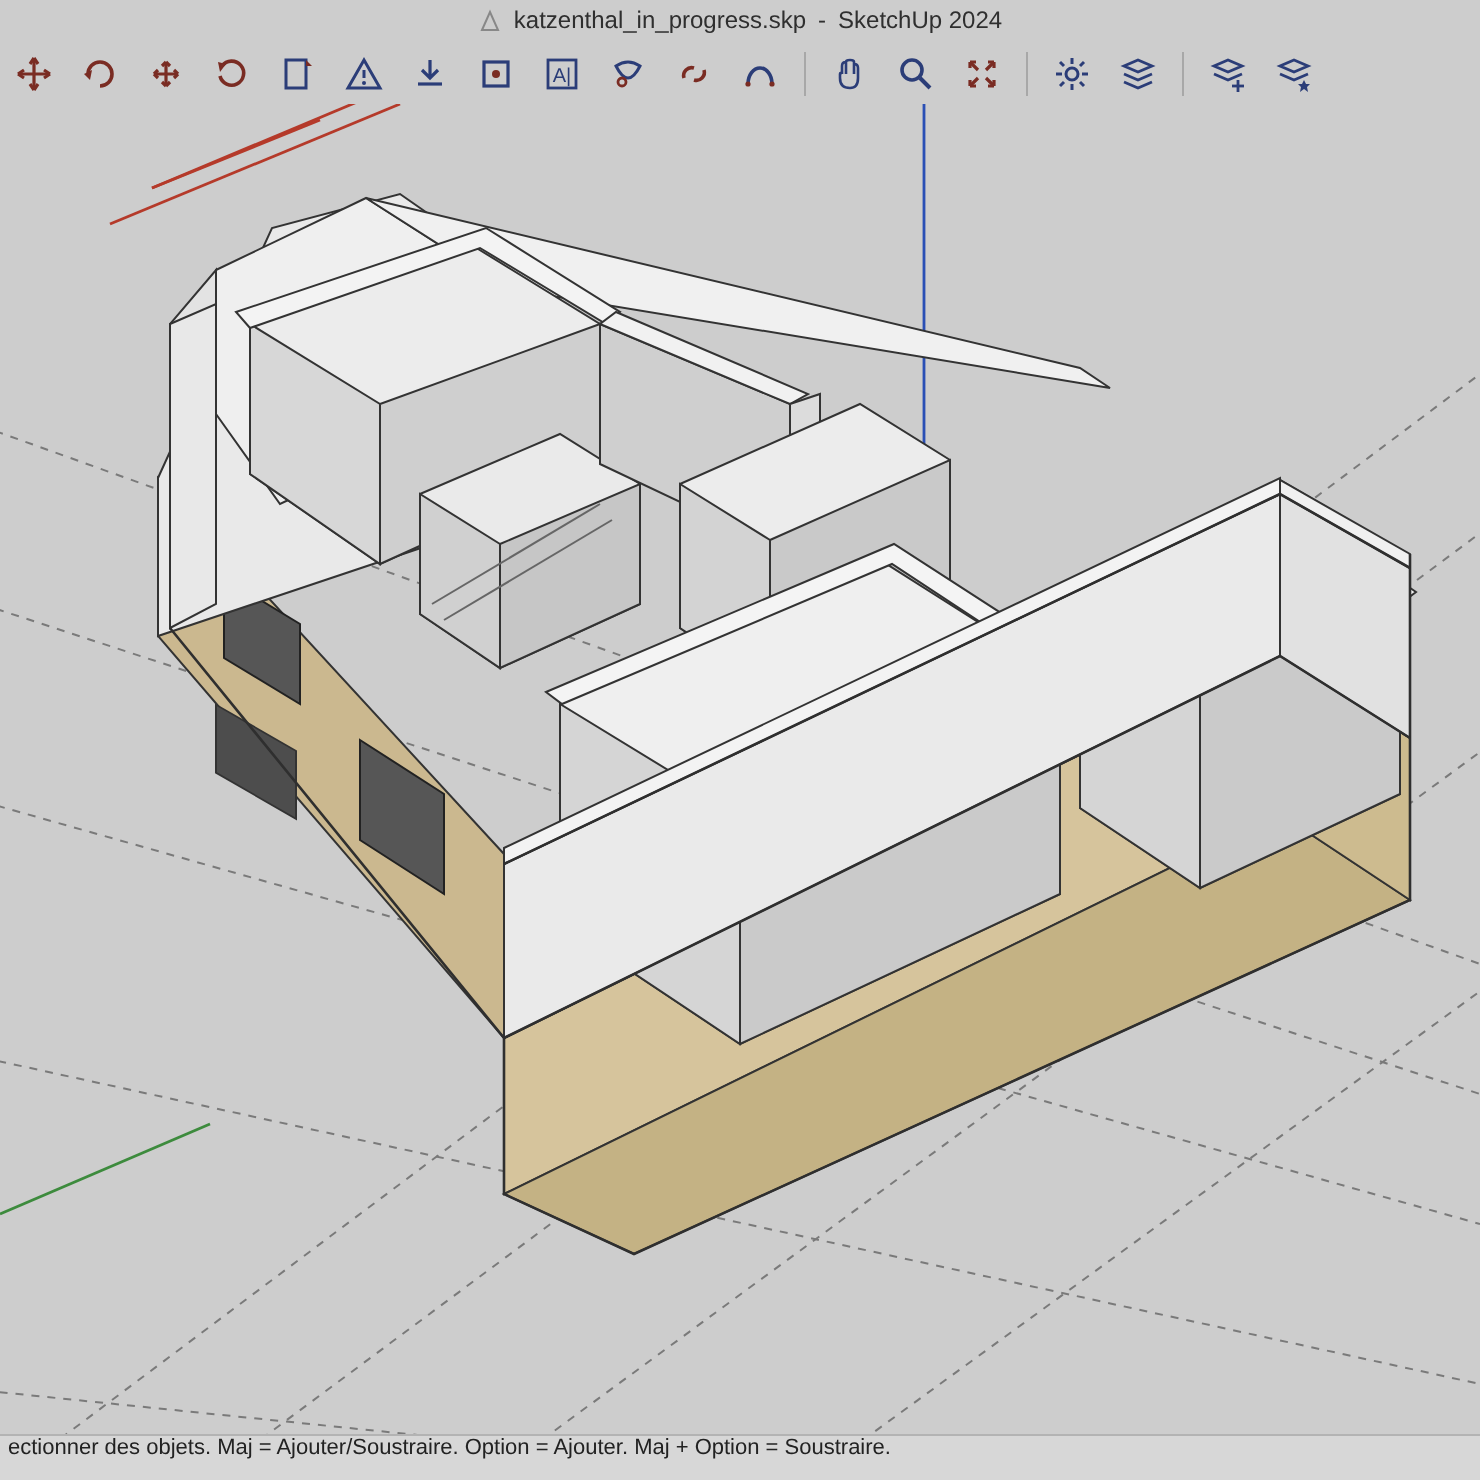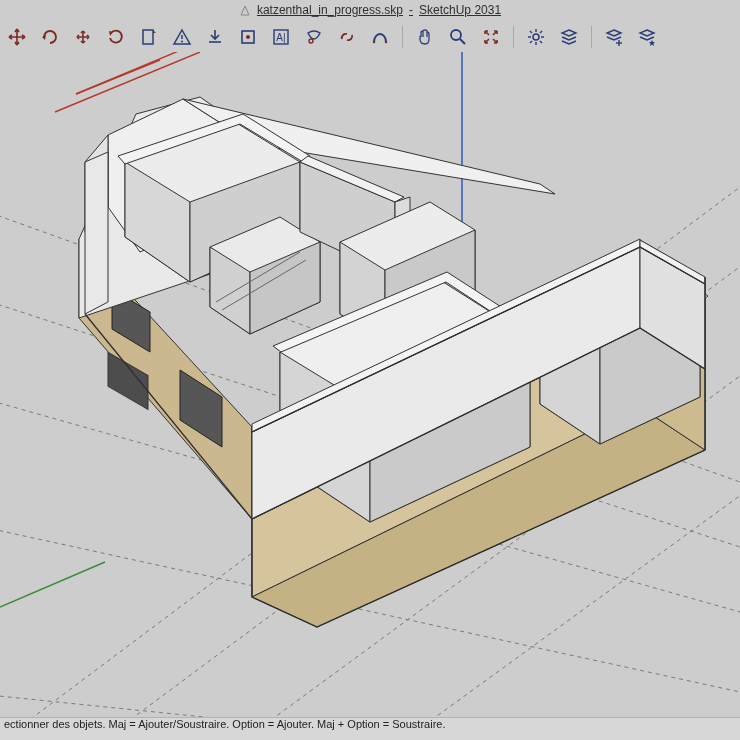--- a/index.html
+++ b/index.html
@@ -14,21 +14,20 @@
   .titlebar {
     position: absolute;
     top: 0; left: 0; right: 0;
     height: 20px;
     display: flex;
     align-items: center;
     justify-content: center;
     font-size: 12px;
     color: #2f2f2f;
     gap: 6px;
-    text-decoration: underline;
   }
   .titlebar .file-icon {
     width: 12px; height: 12px;
     display: inline-flex;
     align-items: center;
   }
   .toolbar {
     position: absolute;
     top: 22px;
     left: 0;
@@ -75,21 +74,21 @@
 <body>
 
 <div class="titlebar">
   <span class="file-icon">
     <svg width="12" height="12" viewBox="0 0 12 12">
       <polygon points="2,11 6,2 10,11" fill="none" stroke="#888" stroke-width="1"></polygon>
     </svg>
   </span>
   <span>katzenthal_in_progress.skp</span>
   <span> - </span>
-  <span>SketchUp 2031</span>
+  <span>SketchUp 2024</span>
 </div>
 
 <div class="toolbar">
 
   <div class="tool">
     <svg width="20" height="20" viewBox="0 0 20 20">
       <g stroke="#7a2c23" stroke-width="1.6" fill="none">
         <path d="M10 2 L10 18 M2 10 L18 10"></path>
         <path d="M10 2 L8 5 M10 2 L12 5 M10 18 L8 15 M10 18 L12 15 M2 10 L5 8 M2 10 L5 12 M18 10 L15 8 M18 10 L15 12"></path>
       </g>

